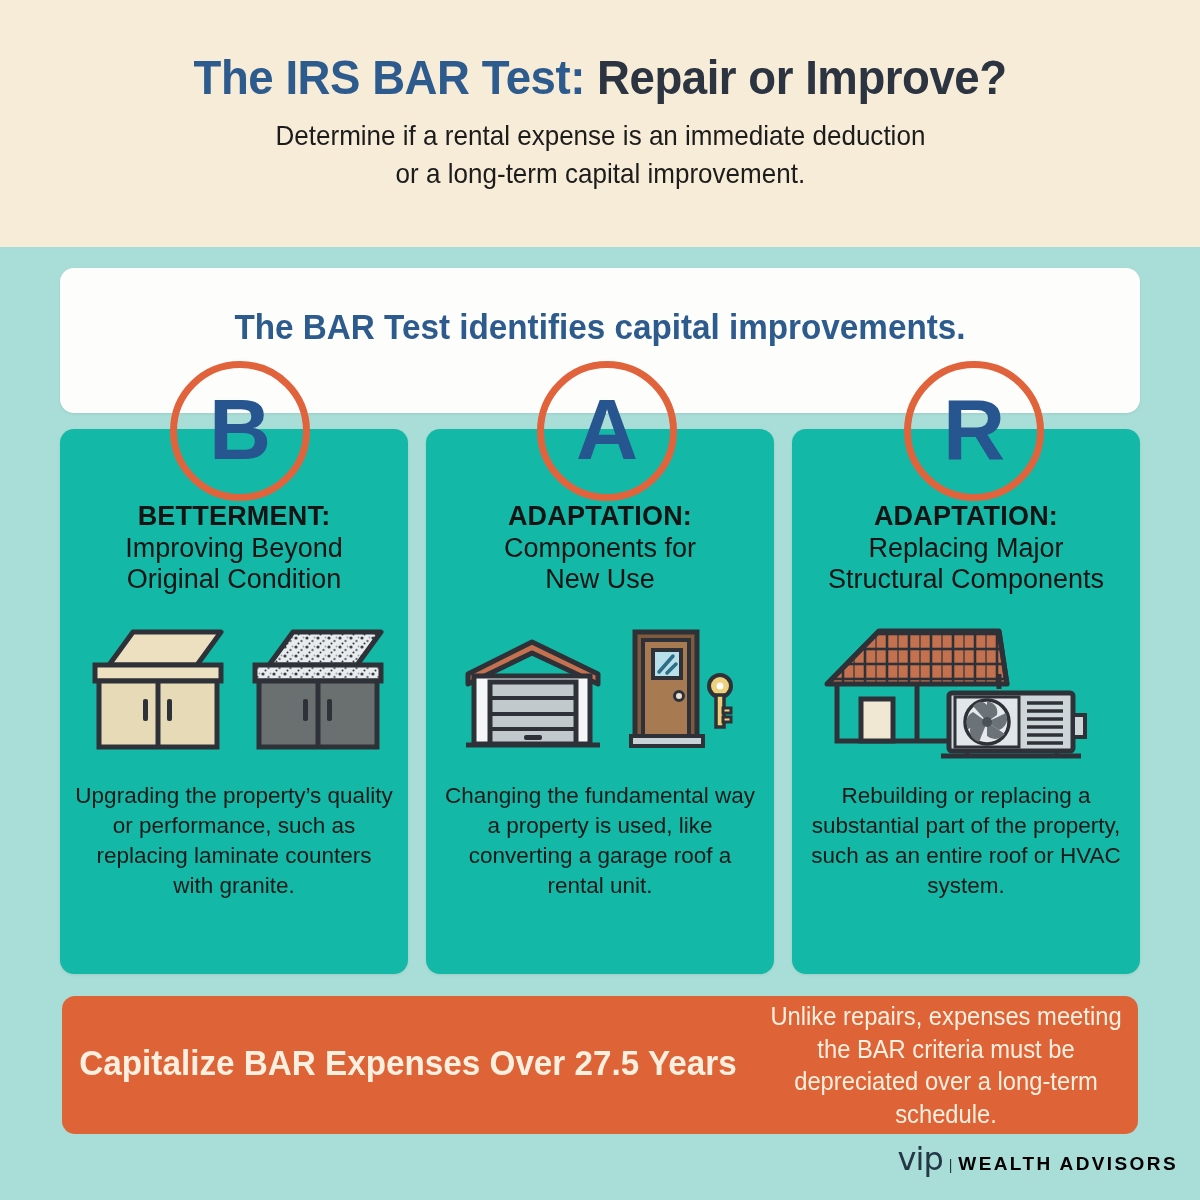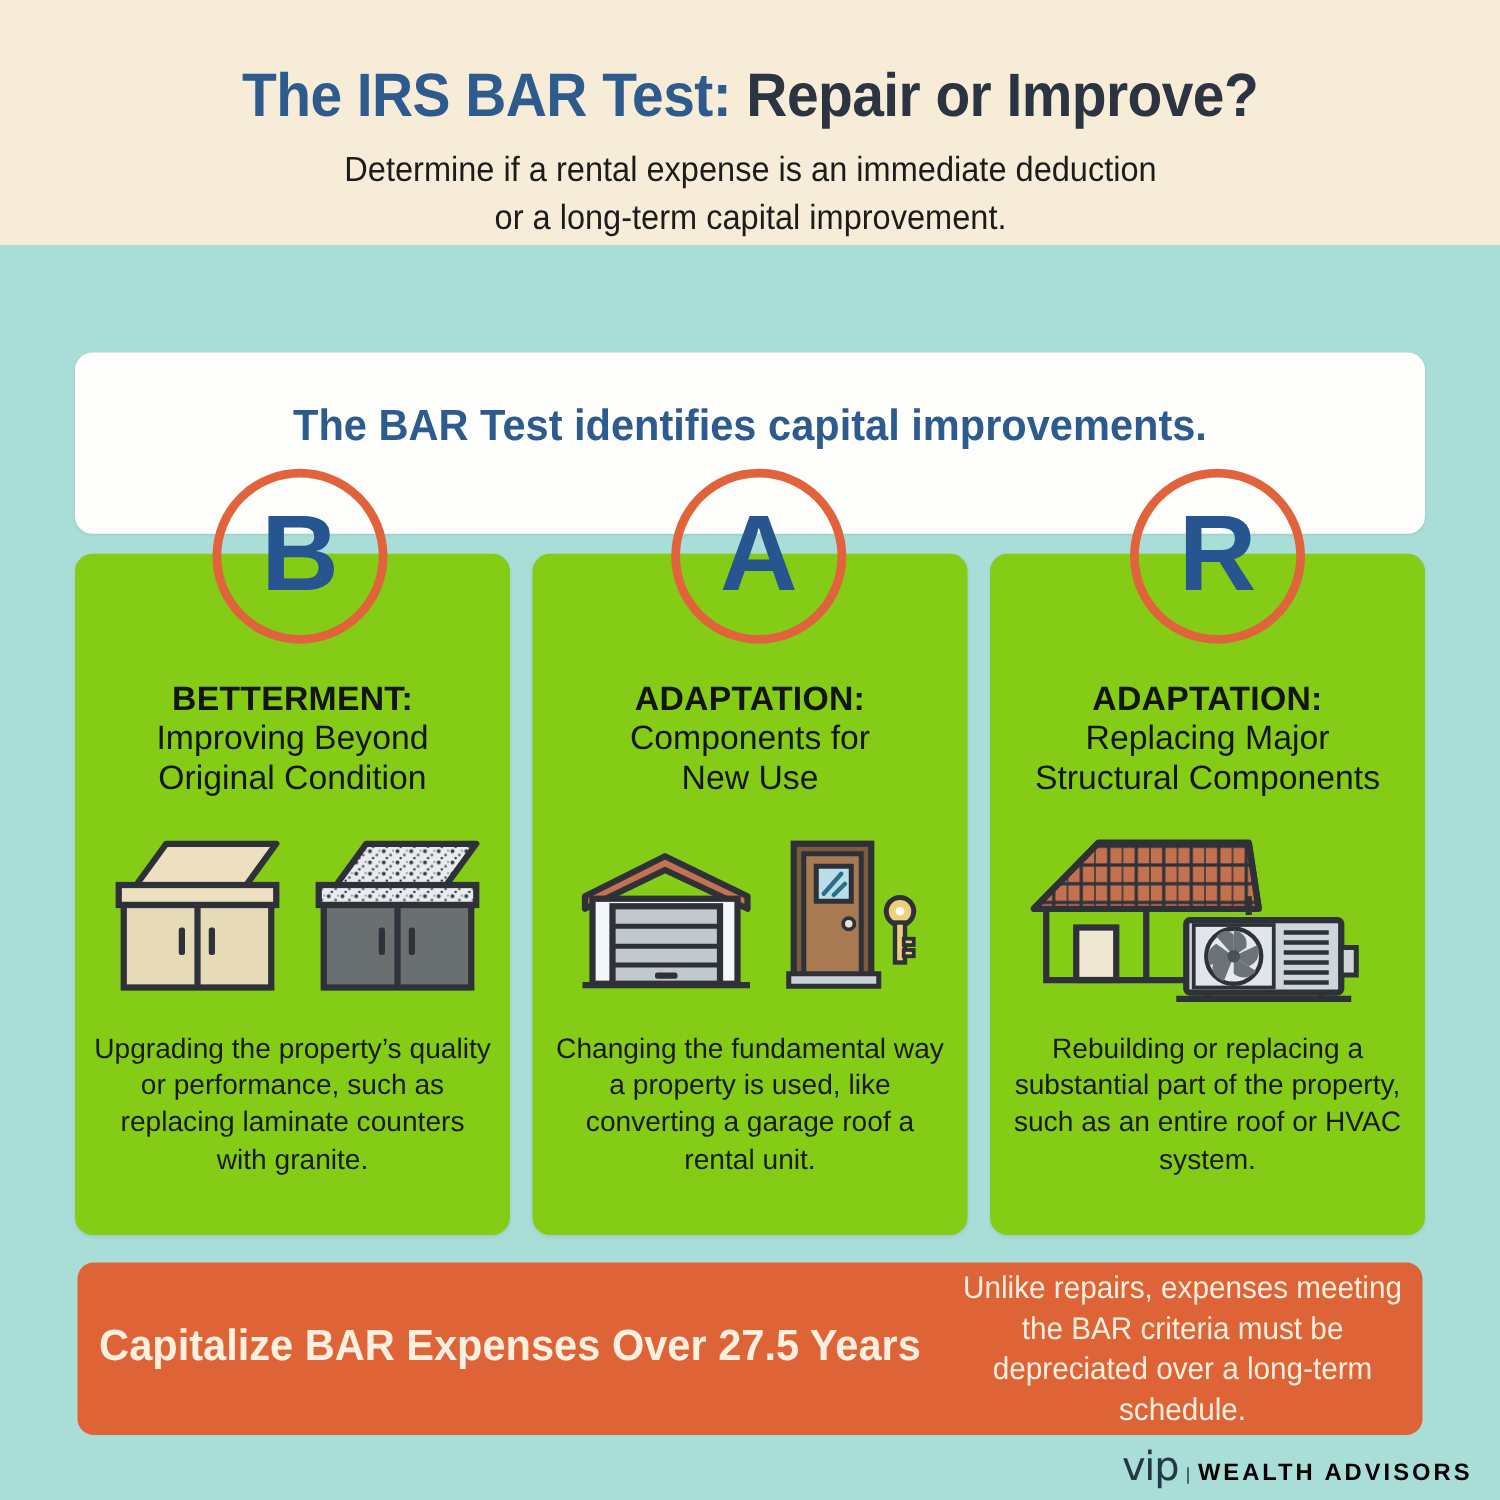--- a/index.html
+++ b/index.html
@@ -5,63 +5,63 @@
   html,body{margin:0;padding:0;}
   body{
     width:1200px;height:1200px;
     background:#a9ddd8;
     font-family:"Liberation Sans", sans-serif;
     overflow:hidden;
     position:relative;
   }
   
   .header{
-    position:absolute;left:0;top:0;width:1200px;height:196px;
+    position:absolute;left:0;top:0;width:1200px;height:247px;
     background:#f6ecd7;
     display:flex;flex-direction:column;align-items:center;justify-content:flex-start;
     box-sizing:border-box;padding-top:52px;
   }
   .title{
     font-size:49px;font-weight:bold;letter-spacing:-0.5px;
     white-space:nowrap;line-height:1.05;
     font-stretch:condensed;
     transform:scaleX(0.93);
   }
   .title .t-blue{color:#2d5b8e;}
   .title .t-dark{color:#2b3440;}
   .subtitle{
     margin-top:14px;text-align:center;color:#1c1c1c;
     font-size:28px;line-height:1.33;font-weight:500;
     transform:scaleX(0.93);
   }
   
-  .stage{position:absolute;left:0;top:247px;width:1200px;height:953px;}
+  .stage{position:absolute;left:0;top:233px;width:1200px;height:953px;}
 
   .banner-card{
     position:absolute;left:60px;top:35px;width:1080px;height:145px;
     background:#fdfdfb;border-radius:14px;
     box-shadow:0 1px 3px rgba(0,0,0,.07);
   }
   .banner-card .bc-text{
     position:absolute;left:0;top:39px;width:1080px;text-align:center;
     color:#2d5b8e;font-size:35px;font-weight:bold;
     transform:scaleX(0.95);
     white-space:nowrap;
   }
 
   .cols{
     position:absolute;left:60px;top:196px;width:1080px;height:545px;
     display:flex;gap:18px;
   }
   .col{
-    flex:1;background:#84cc16;border-radius:14px;
+    flex:1;background:#14b8a6;border-radius:14px;
     box-shadow:0 1px 3px rgba(0,0,0,.07);
     position:relative;
     display:flex;flex-direction:column;align-items:center;
-    box-sizing:border-box;padding:72px 14px 16px 14px;justify-content:center;
+    box-sizing:border-box;padding:72px 14px 16px 14px;
   }
   .col-heading{
     text-align:center;color:#141414;line-height:1.17;
   }
   .col-heading .ch-bold{font-size:27px;font-weight:bold;display:block;letter-spacing:.2px;}
   .col-heading .ch-sub{font-size:27px;font-weight:400;display:block;}
   .icon-area{
     flex:0 0 auto;height:175px;width:100%;
     display:flex;align-items:center;justify-content:center;gap:10px;
     margin-top:6px;

